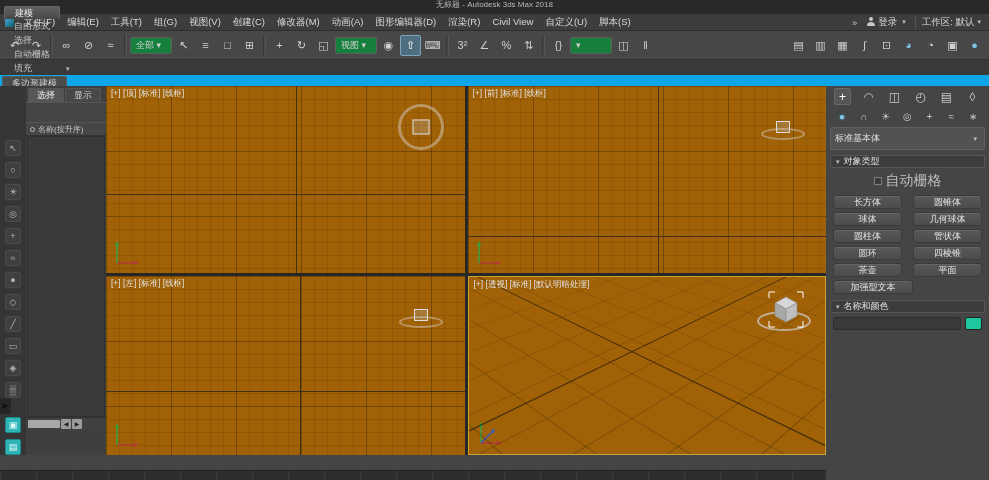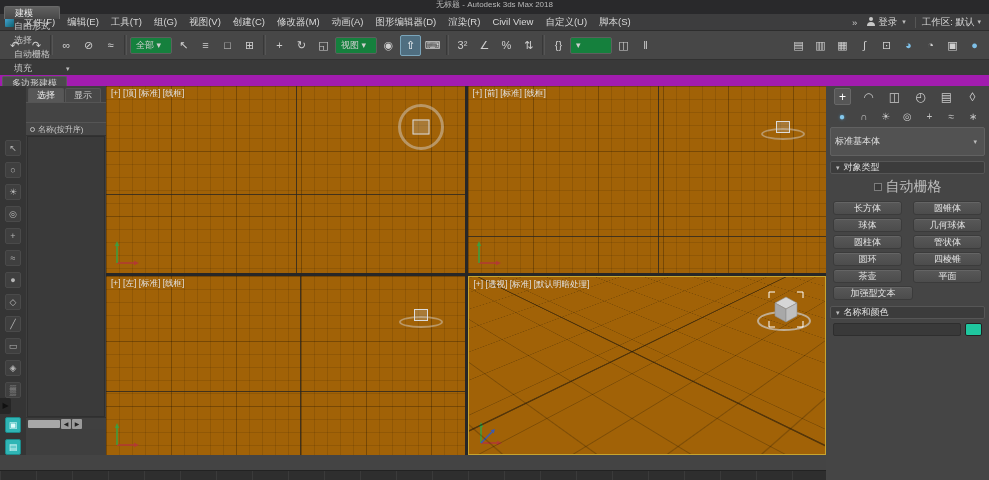--- a/index.html
+++ b/index.html
@@ -30,21 +30,21 @@
   .tb-icon.spacer { flex:1 1 auto; }
   .tb-icon.active { background:#4f6e80; border:1px solid #7aa5bb; color:#fff; }
   .tb-icon.accent { color:#7ec0e8; }
 
   
   .ribbon-tabs { height:15px; background:#393939; display:flex; align-items:flex-end; padding:0 4px; font-size:9px; color:#c6c6c6; }
   .rtabs { display:flex; gap:1px;flex-direction:column; }
   .rtab { padding:0 10px; height:13px; line-height:13px; white-space:nowrap; }
   .rtabs .rtab:first-of-type { background:linear-gradient(#606060,#484848); color:#f0f0f0; border:1px solid #686868; border-bottom:none; border-radius:2px 2px 0 0; }
   .ribbon-more { font-size:7px; color:#bbb; padding:0 6px 2px; }
-  .ribbon-sub { height:15px; background:#a21caf; border-bottom:1px solid #2c2c2c; display:flex; align-items:flex-end; padding:0 2px; font-size:9px; color:#d0d0d0; }
+  .ribbon-sub { height:15px; background:#0ea5e9; border-bottom:1px solid #2c2c2c; display:flex; align-items:flex-end; padding:0 2px; font-size:9px; color:#d0d0d0; }
   .subtab { padding:0 9px; height:13px; line-height:13px; background:#4b4b4b; border:1px solid #5a5a5a; border-bottom:none; border-radius:2px 2px 0 0; white-space:nowrap; }
 
   
   .left-strip { position:absolute; left:0; top:86px; width:26px; height:369px; background:#353535; display:flex; flex-direction:column; align-items:center; padding:54px 0 6px; }
   .strip-icons { display:flex; flex-direction:column; gap:6px; align-items:center; }
   .strip-icon { width:16px; height:16px; font-size:9px; color:#b5b5b5; display:flex; align-items:center; justify-content:center; background:#3f3f3f; border:1px solid #4a4a4a; border-radius:2px; }
   .strip-bottom { margin-top:auto; display:flex; flex-direction:column; gap:3px; align-items:center; width:100%; }
   .flyout { align-self:flex-start; width:11px; height:16px; background:#262626; color:#0e0e0e; font-size:8px; line-height:16px; text-align:center; border-radius:0 2px 2px 0; color:#111; }
   .strip-icon.teal { background:#2fb5b5; border-color:#1d8a8a; color:#dffcfc; }
 
@@ -94,21 +94,21 @@
   .persp-obj { position:absolute; left:89%; top:19%; transform:translate(-50%,-50%); z-index:3; }
 
   
   .command-panel { position:absolute; left:826px; top:86px; width:163px; height:394px; background:#454545; display:flex; flex-direction:column; color:#d5d5d5; }
   .cp-tabs { display:flex; height:21px; align-items:center; justify-content:space-between; padding:0 8px; }
   .cp-tab { width:17px; height:17px; display:flex; align-items:center; justify-content:center; font-size:12px; color:#c9c9c9; border-radius:2px; }
   .cp-tab.active { background:#565656; border:1px solid #686868; color:#fff; }
   .cp-cats { display:flex; height:18px; align-items:center; justify-content:space-between; padding:0 9px; }
   .cp-cat { width:14px; height:14px; display:flex; align-items:center; justify-content:center; font-size:10px; color:#c4c4c4; }
   .cp-cat.active { color:#85c8ec; text-shadow:0 0 3px #4d8fb5; }
-  .cp-combo { margin:2px 4px; height:29px; background:#525252; border:1px solid #616161; border-radius:2px; display:flex; align-items:center; justify-content:space-between; padding:0 4px; font-size:9px; color:#e0e0e0; }
+  .cp-combo { margin:2px 4px; height:23px; background:#525252; border:1px solid #616161; border-radius:2px; display:flex; align-items:center; justify-content:space-between; padding:0 4px; font-size:9px; color:#e0e0e0; }
   .rollout { margin:3px 4px 0; height:13px; background:#3c3c3c; border:1px solid #565656; border-radius:2px; display:flex; align-items:center; gap:4px; padding:0 5px; font-size:9px; color:#e2e2e2; }
   .rollout .caret { padding:0; }
   .autogrid { display:flex; align-items:center; gap:4px; margin:4px 0 2px; justify-content:center; font-size:14px; color:#bdbdbd; }
   .checkbox { width:8px; height:8px; background:#3a3a3a; border:1px solid #7d7d7d; }
   .obj-grid { display:grid; grid-template-columns:1fr 1fr; gap:3px 11px; margin:3px 7px; }
   .obj-btn { height:14px; line-height:12px; text-align:center; font-size:9px; color:#e2e2e2; background:linear-gradient(#585858,#4c4c4c); border:1px solid #3b3b3b; border-radius:3px; box-shadow:inset 0 1px rgba(255,255,255,.08); white-space:nowrap; overflow:hidden; }
   .obj-grid .obj-btn:last-of-type { grid-column:1 / 3; justify-self:start; width:80px; }
   .name-color { display:flex; gap:4px; margin:4px 7px; align-items:center; }
   .name-input { flex:1; height:13px; background:#393939; border:1px solid #2e2e2e; border-radius:2px; color:#ddd; font-size:9px; }
   .swatch { width:17px; height:13px; border:1px solid #222; border-radius:2px; flex:0 0 auto; }

